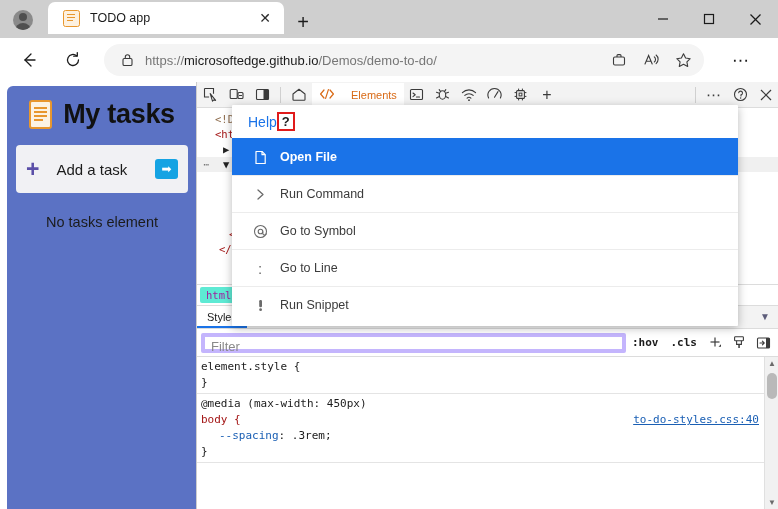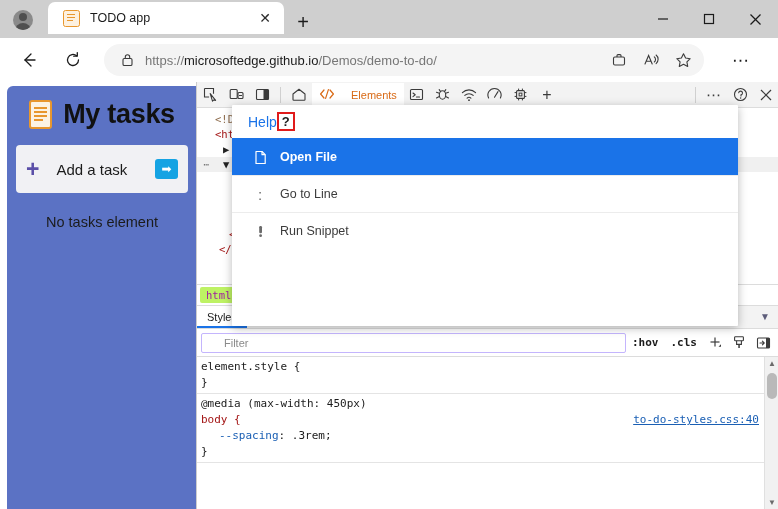--- a/index.html
+++ b/index.html
@@ -174,21 +174,21 @@
   }
 
   
   .crumb-bar {
     position: absolute; left: 0; top: 202px; width: 582px; height: 22px;
     border-top: 1px solid #dcdcdc; border-bottom: 1px solid #dcdcdc;
     background: #fff; display: flex; align-items: center;
   }
   .crumb {
     font-family: "DejaVu Sans Mono", monospace; font-size: 10.5px;
-    color: #a020a0; padding: 2px 6px; margin-left: 3px; background:#bef264;
+    color: #a020a0; padding: 2px 6px; margin-left: 3px; background:#5eead4;
     border-radius: 2px;
   }
 
   
   .subtabs {
     position: absolute; left: 0; top: 224px; width: 582px; height: 23px;
     background: #f3f3f3; border-bottom: 1px solid #dcdcdc;
     display:flex; align-items: flex-end;
   }
   .subtab {
@@ -198,22 +198,22 @@
   .subtab.active { color: #1b1b1b; background: #ffffff; border-bottom: 2px solid #1a73e8; }
   .subtabs .chev { margin-left: auto; padding: 0 9px; color: #5d5d7a; font-size: 10px; line-height:22px;}
 
   
   .filterbar {
     position: absolute; left: 0; top: 247px; width: 582px; height: 28px;
     background: #fff; border-bottom: 1px solid #dcdcdc;
     display:flex; align-items:center; padding: 0 4px;
   }
   .filter-input {
-    flex: 1; height: 20px; border: 1px solid #c4b5fd; border-radius: 2px;
-    font-size: 11px; color: #8a8a8a; padding: 0 22px; line-height: 19px;
+    flex: 1; height: 20px; border: 4px solid #c4b5fd; border-radius: 2px;
+    font-size: 13px; color: #8a8a8a; padding: 0 6px; line-height: 19px;
     background: #fff;
   }
   .sbtn {
     font-family: "DejaVu Sans Mono", monospace; font-size: 11px; color: #1b1b1b;
     padding: 0 6px; height: 20px; line-height: 20px; font-weight: bold;
   }
   .ibtn { width: 24px; height: 20px; display:flex; align-items:center; justify-content:center; color:#3b3b3b; }
 
   
   .rules {
@@ -567,21 +567,39 @@
     <div class="cmd-item selected">
       <span class="cmd-ico">
         <svg width="13" height="15" viewBox="0 0 13 15">
           <path d="M2 1.5 h6 l3.2 3.2 V13.5 h-9.2 Z" fill="none" stroke="#ffffff" stroke-width="1.2" stroke-linejoin="round"></path>
           <path d="M8 1.5 V4.7 h3.2" fill="none" stroke="#ffffff" stroke-width="1.2" stroke-linejoin="round"></path>
         </svg>
       </span>
       <span class="cmd-label">Open File</span>
     </div>
 
-
+    <div class="cmd-item">
+      <span class="cmd-ico">
+        <svg width="13" height="15" viewBox="0 0 13 15">
+          <path d="M4 3 L9 7.5 L4 12" fill="none" stroke="#6b6b6b" stroke-width="1.3" stroke-linecap="round" stroke-linejoin="round"></path>
+        </svg>
+      </span>
+      <span class="cmd-label">Run Command</span>
+    </div>
+
+    <div class="cmd-item">
+      <span class="cmd-ico">
+        <svg width="15" height="15" viewBox="0 0 15 15">
+          <circle cx="7.5" cy="7.5" r="6" fill="none" stroke="#6b6b6b" stroke-width="1.1"></circle>
+          <circle cx="7.5" cy="7.5" r="2.3" fill="none" stroke="#6b6b6b" stroke-width="1.1"></circle>
+          <path d="M9.8 7.5 v1.8 a1.8 1.8 0 0 0 3.6 0" fill="none" stroke="#6b6b6b" stroke-width="1.1"></path>
+        </svg>
+      </span>
+      <span class="cmd-label">Go to Symbol</span>
+    </div>
 
     <div class="cmd-item">
       <span class="cmd-ico" style="font-size:15px;color:#6b6b6b;">:</span>
       <span class="cmd-label">Go to Line</span>
     </div>
 
     <div class="cmd-item">
       <span class="cmd-ico">
         <svg width="13" height="15" viewBox="0 0 13 15">
           <rect x="5.2" y="2" width="2.8" height="7.2" rx="1.2" fill="#6b6b6b"></rect>

